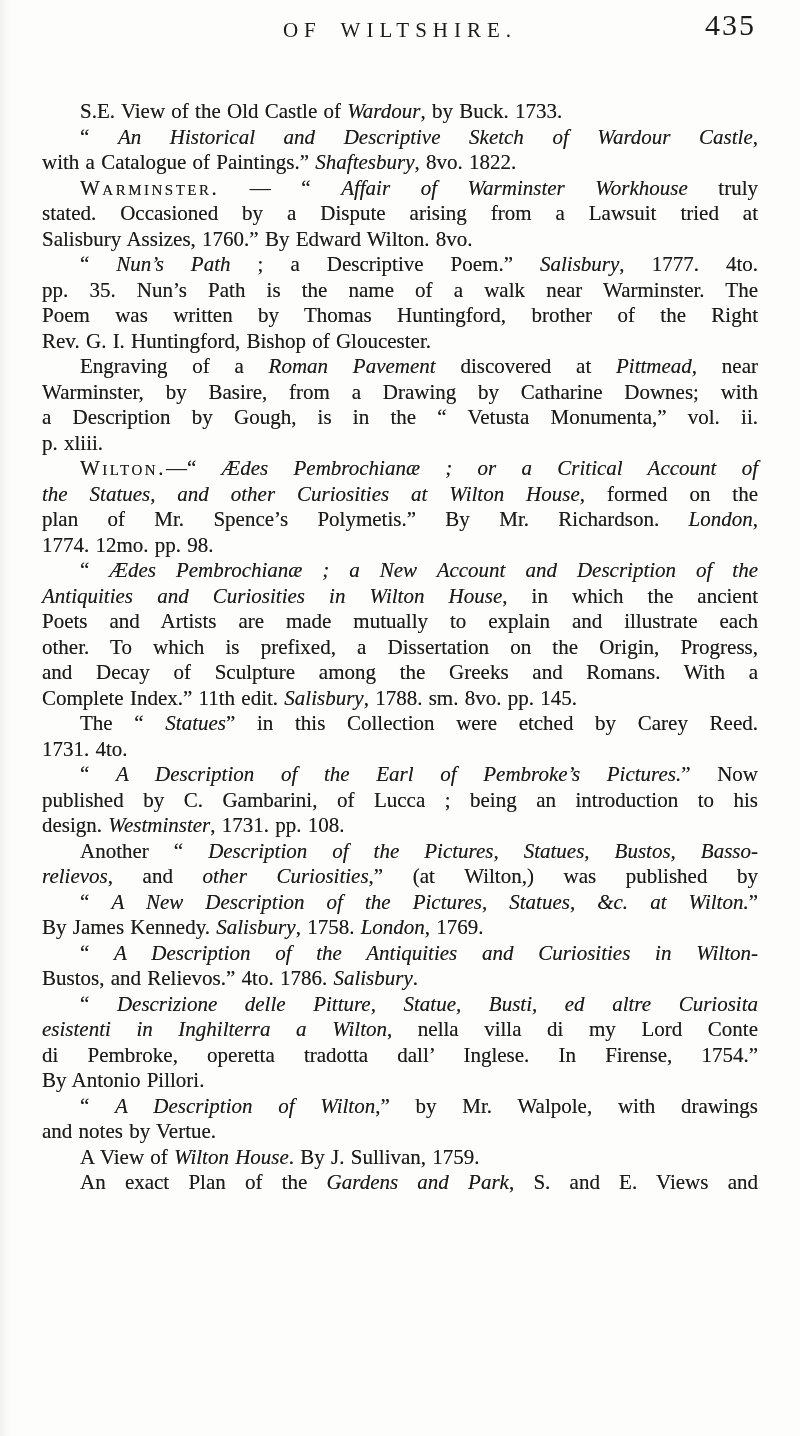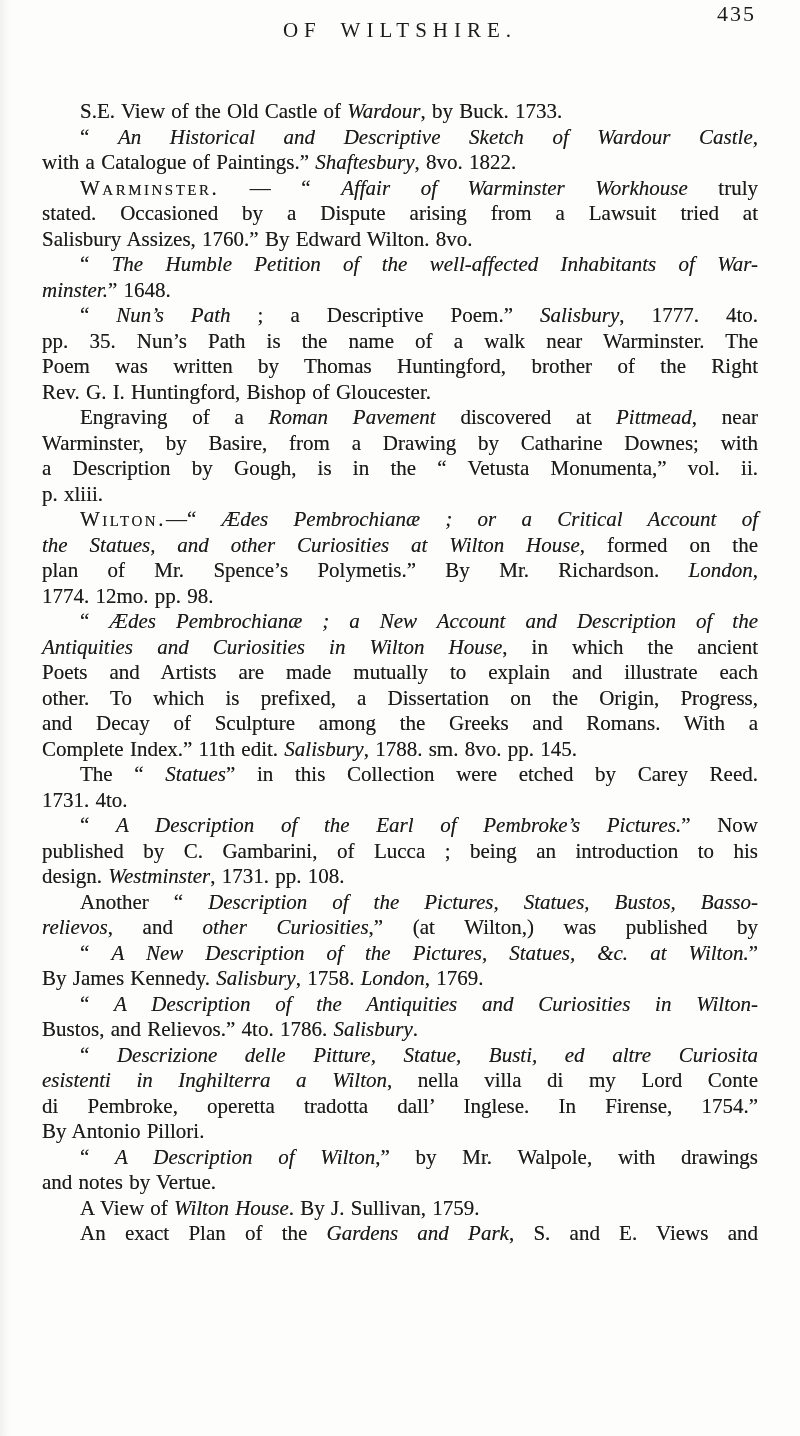--- a/index.html
+++ b/index.html
@@ -24,23 +24,23 @@
   }
   .running-title {
     text-align: center;
     font-size: 21px;
     letter-spacing: 6px;
     word-spacing: 8px;
     white-space: nowrap;
   }
   .page-number {
     position: absolute;
-    top: 1px;
+    top: 8px;
     right: 44px;
-    font-size: 22px;
+    font-size: 30px;
     letter-spacing: 2px;
   }
   .body-text {
     margin-top: 56px;
     line-height: 25.5px;
     word-spacing: 1px;
     text-shadow: 0 0 0.5px rgba(20,20,20,0.55);
   }
   .para { margin: 0; }
   .line {
@@ -67,24 +67,20 @@
         <div class="line indent"><span>S.E. View of the Old Castle of </span><span class="i">Wardour</span><span>, by Buck. 1733.</span></div>
       </div>
       <div class="para">
         <div class="line just indent"><span>“ </span><span class="i">An Historical and Descriptive Sketch of Wardour Castle,</span></div>
         <div class="line"><span>with a Catalogue of Paintings.”  </span><span class="i">Shaftesbury</span><span>, 8vo. 1822.</span></div>
       </div>
       <div class="para">
         <div class="line just indent"><span class="sc">Warminster.</span><span> — “ </span><span class="i">Affair of Warminster Workhouse</span><span> truly</span></div>
         <div class="line just"><span>stated. Occasioned by a Dispute arising from a Lawsuit tried at</span></div>
         <div class="line"><span>Salisbury Assizes, 1760.”  By Edward Wilton. 8vo.</span></div>
-      </div>
-      <div class="para">
-        <div class="line just indent"><span>“ </span><span class="i">The Humble Petition of the well-affected Inhabitants of War-</span></div>
-        <div class="line"><span class="i">minster.</span><span>” 1648.</span></div>
       </div>
       <div class="para">
         <div class="line just indent"><span>“ </span><span class="i">Nun’s Path</span><span> ; a Descriptive Poem.” </span><span class="i">Salisbury</span><span>, 1777. 4to.</span></div>
         <div class="line just"><span>pp. 35. Nun’s Path is the name of a walk near Warminster. The</span></div>
         <div class="line just"><span>Poem was written by Thomas Huntingford, brother of the Right</span></div>
         <div class="line"><span>Rev. G. I. Huntingford, Bishop of Gloucester.</span></div>
       </div>
       <div class="para">
         <div class="line just indent"><span>Engraving of a </span><span class="i">Roman Pavement</span><span> discovered at </span><span class="i">Pittmead</span><span>, near</span></div>
         <div class="line just"><span>Warminster, by Basire, from a Drawing by Catharine Downes; with</span></div>

